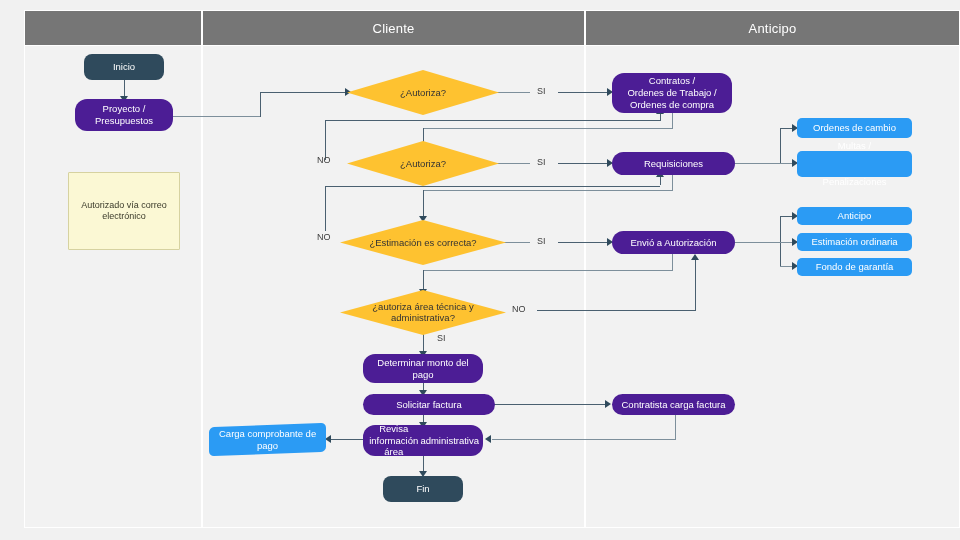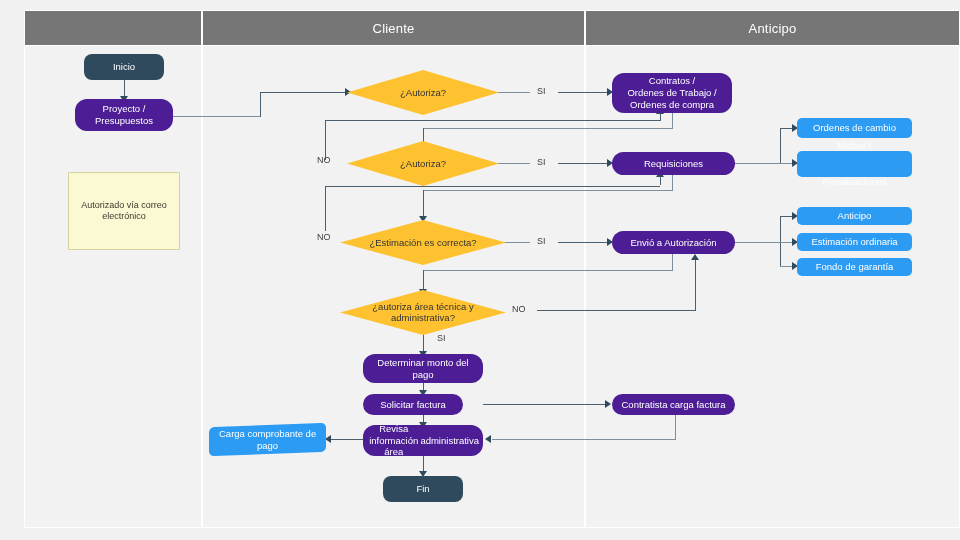--- a/index.html
+++ b/index.html
@@ -294,21 +294,21 @@
 
   <div class="node n-data" style="left:797px;top:258px;width:115px;height:18px;">
     <span>Fondo de garantía</span>
   </div>
 
   <div class="node n-process" style="left:363px;top:354px;width:120px;height:29px;flex-direction:column;">
     <span>Determinar monto del</span>
     <span>pago</span>
   </div>
 
-  <div class="node n-process" style="left:363px;top:394px;width:100px;height:21px;">
+  <div class="node n-process" style="left:363px;top:394px;width:132px;height:21px;">
     <span>Solicitar factura</span>
   </div>
 
   <div class="node n-process" style="left:612px;top:394px;width:123px;height:21px;">
     <span>Contratista carga factura</span>
   </div>
 
   <div class="node n-process" style="left:363px;top:425px;width:120px;height:31px;flex-direction:row;">
     <span>Revisa información área</span>
     <span>administrativa</span>

